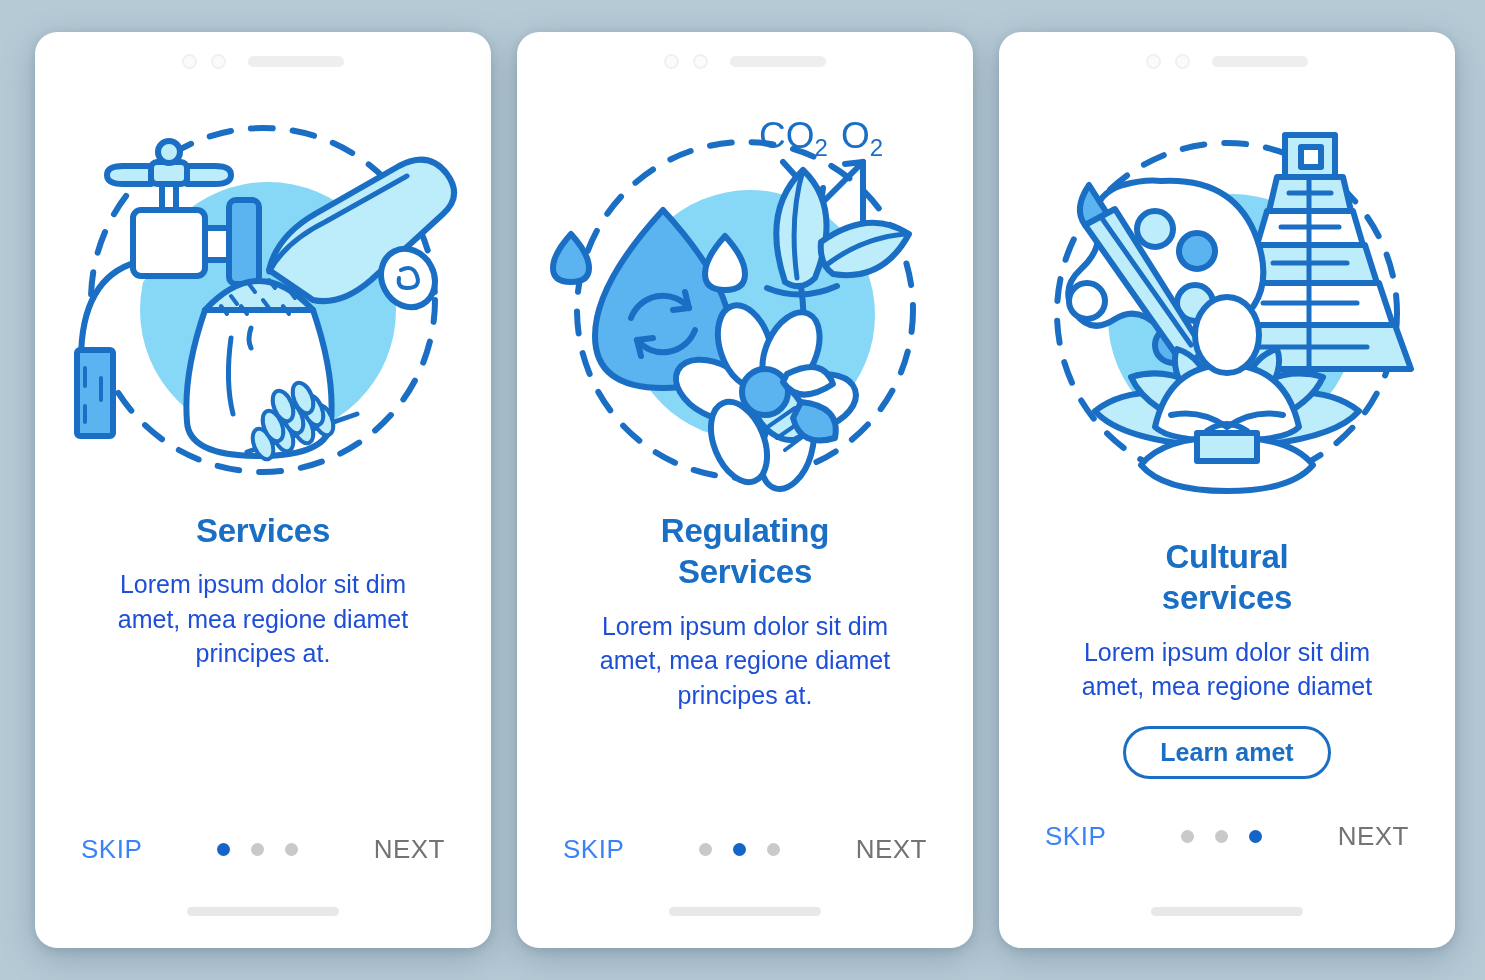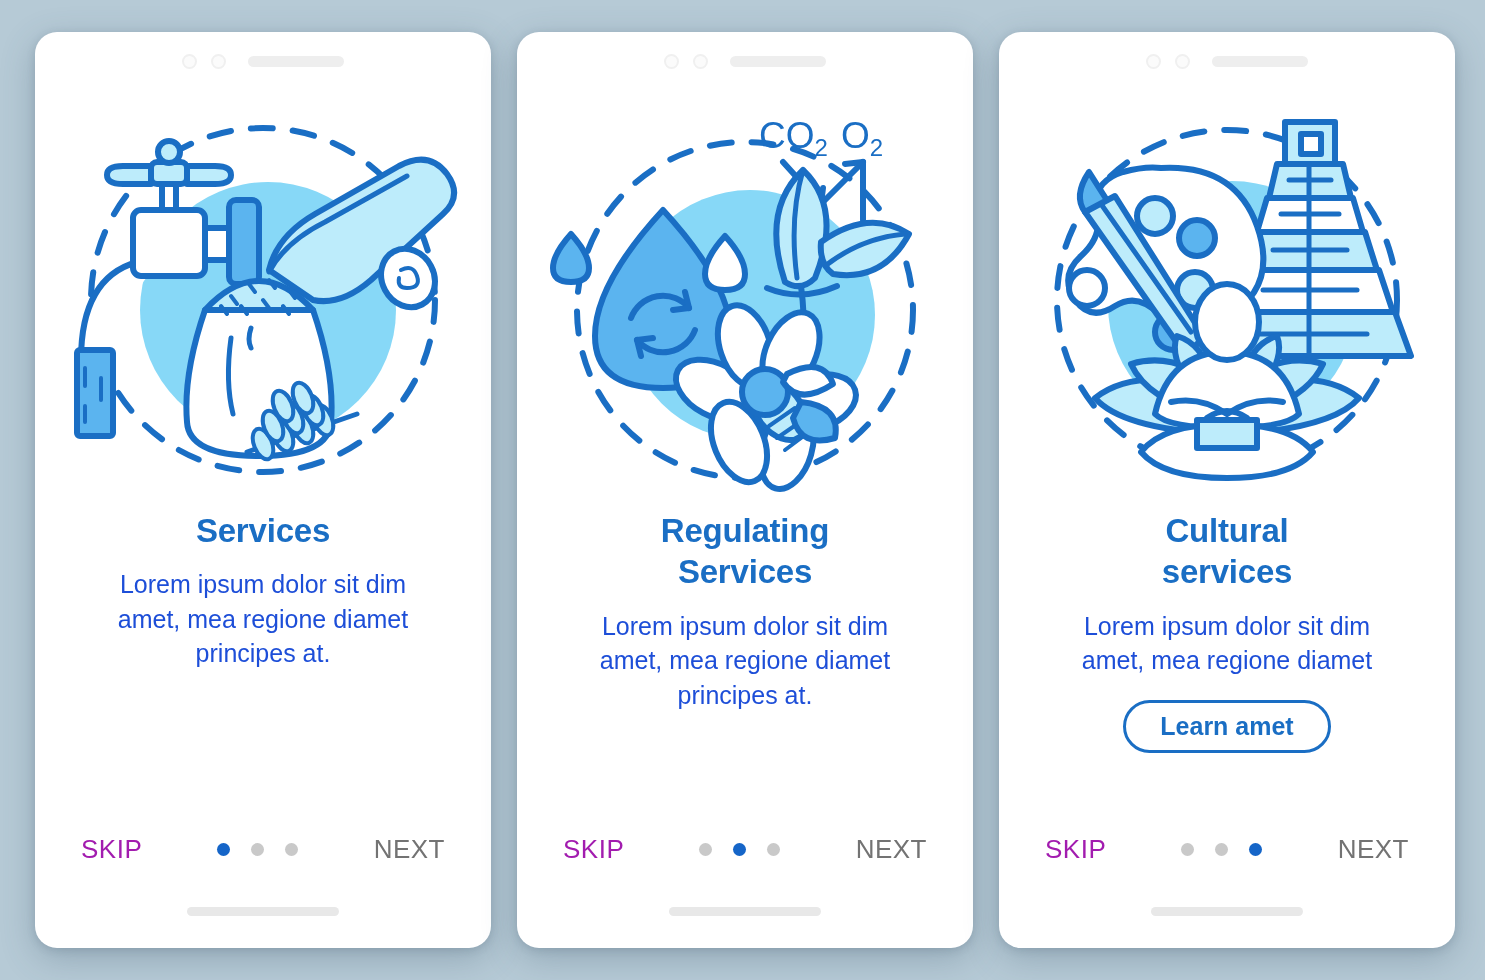--- a/index.html
+++ b/index.html
@@ -24,21 +24,21 @@
     background: #ffffff;
     border-radius: 22px;
     box-shadow: 0 10px 34px rgba(60,85,105,.30), 0 2px 8px rgba(60,85,105,.18);
     overflow: hidden;
     display: flex;
     flex-direction: column;
     align-items: center;
   }
   .phone.p1 { left: 35px; }
   .phone.p2 { left: 517px; }
-  .phone.p3 { left: 999px; }
+  .phone.p3 { left: 999px; gap: 13px; }
 
   
   .topbar {
     width: 100%;
     height: 58px;
     display: flex;
     align-items: center;
     justify-content: center;
     gap: 14px;
   }
@@ -108,21 +108,21 @@
   .nav {
     width: 100%;
     padding: 0 46px;
     display: flex;
     align-items: center;
     justify-content: space-between;
     margin-bottom: 42px;
   }
   .skip {
     font-size: 26px;
-    color: #a21caf;
+    color: #3b82f6;
     letter-spacing: .5px;
     cursor: pointer;
   }
   .next {
     font-size: 26px;
     color: #737373;
     letter-spacing: .5px;
     cursor: pointer;
   }
   .dots { display: flex; gap: 21px; align-items: center; }

